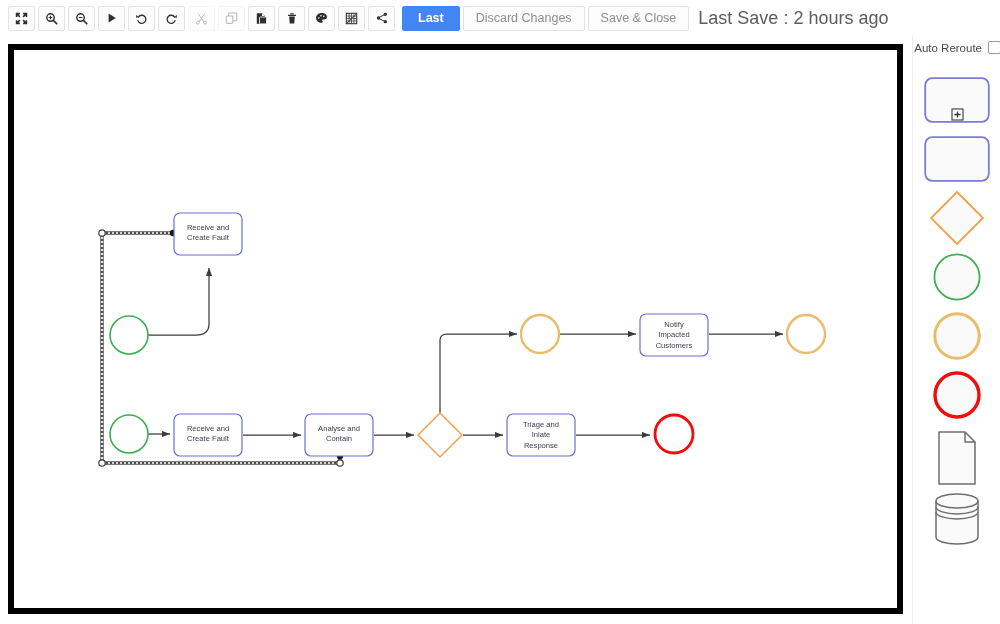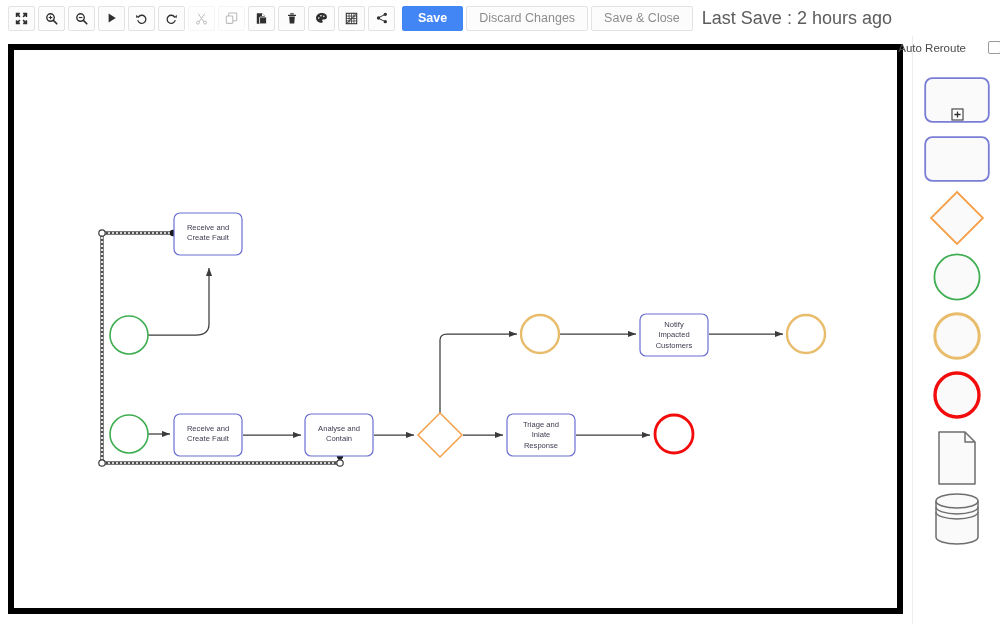--- a/index.html
+++ b/index.html
@@ -86,21 +86,21 @@
     position: absolute;
     left: 912px; top: 36px;
     width: 88px; height: 588px;
     border-left: 1px solid #ededed;
     background: #ffffff;
   }
   .auto-reroute {
     position: absolute; top: 5px; left: -4px;
     width: 92px;
     display: flex; align-items: center; justify-content: flex-end;
-    gap: 22px;
+    gap: 6px;
   }
   .auto-reroute .label {
     font-size: 11.5px; color: #4a4a4a; white-space: nowrap;
   }
   .auto-reroute .cb {
     width: 13px; height: 13px;
     border: 1px solid #9a9a9a;
     border-radius: 2px;
     background: #fff;
     cursor: pointer; flex: none;
@@ -224,21 +224,21 @@
       <svg width="12" height="12" viewBox="0 0 16 16" fill="#2f2f2f">
         <circle cx="12.4" cy="3.1" r="2.2"></circle>
           <circle cx="12.4" cy="12.9" r="2.2"></circle>
           <circle cx="3.4" cy="8" r="2.3"></circle>
         <path d="M4.4 7 L11.6 3.6M4.4 9 L11.6 12.4" stroke="#2f2f2f" stroke-width="1.3"></path>
       </svg>
     </div>
 
     <div class="tsep"></div>
 
-    <div class="txtbtn primary">Save</div>
+    <div class="txtbtn primary">Last</div>
     <div class="txtbtn">Discard Changes</div>
     <div class="txtbtn">Save &amp; Close</div>
     <div class="lastsave">Last Save : 2 hours ago</div>
   </div>
 
   <div class="canvas-wrap">
     <svg class="canvas-svg" width="895" height="570" viewBox="8 44 895 570">
       <defs>
         <marker id="arrow" markerWidth="9" markerHeight="9" refX="8" refY="3.1" orient="auto" markerUnits="userSpaceOnUse">
           <path d="M0,0 L8,3.1 L0,6.2 z" fill="#3b3b3b"></path>

